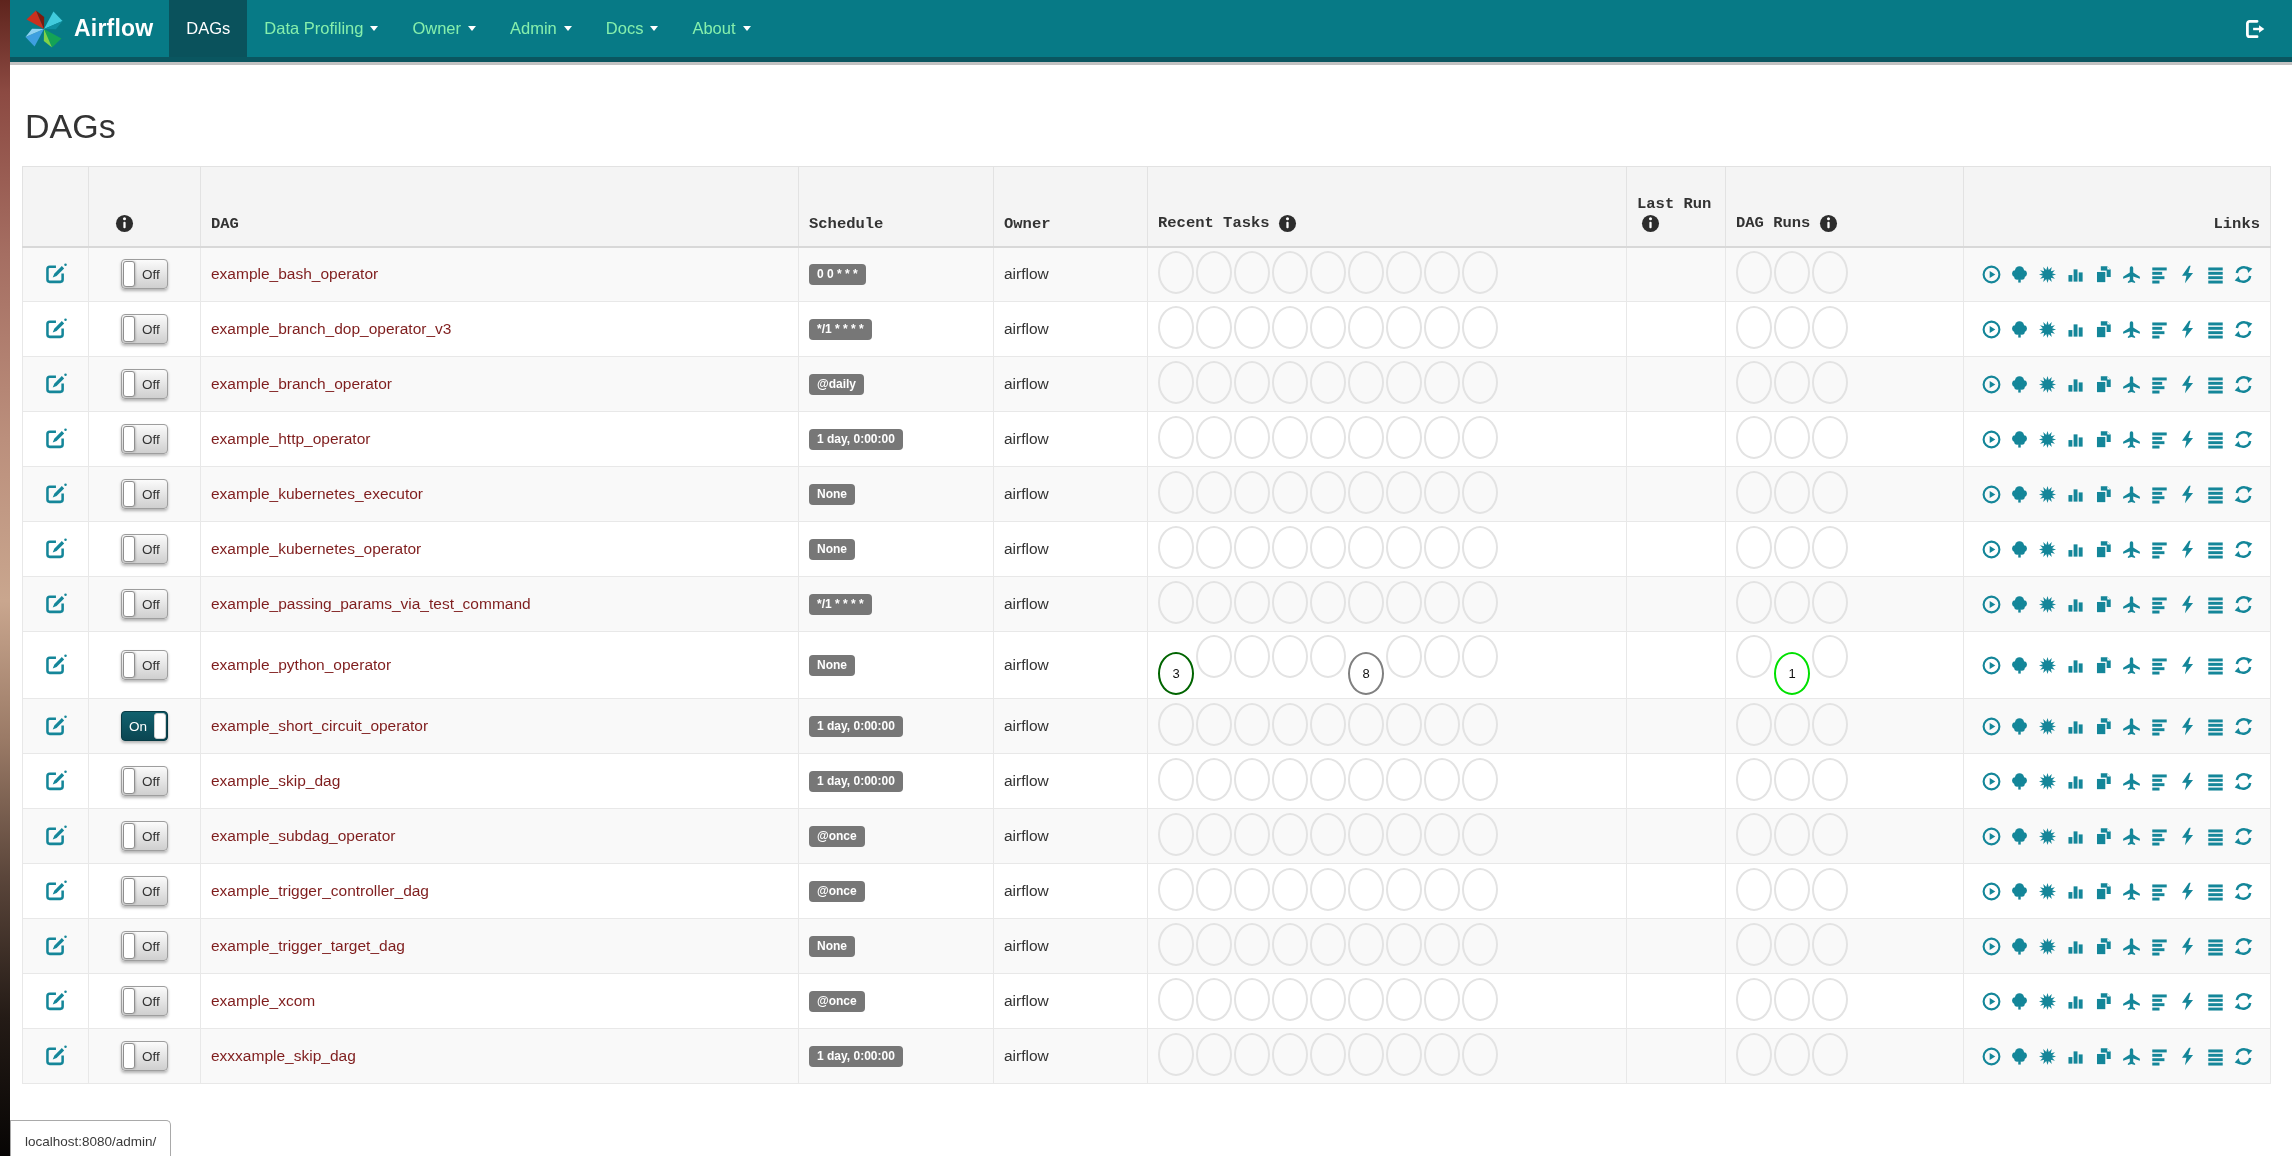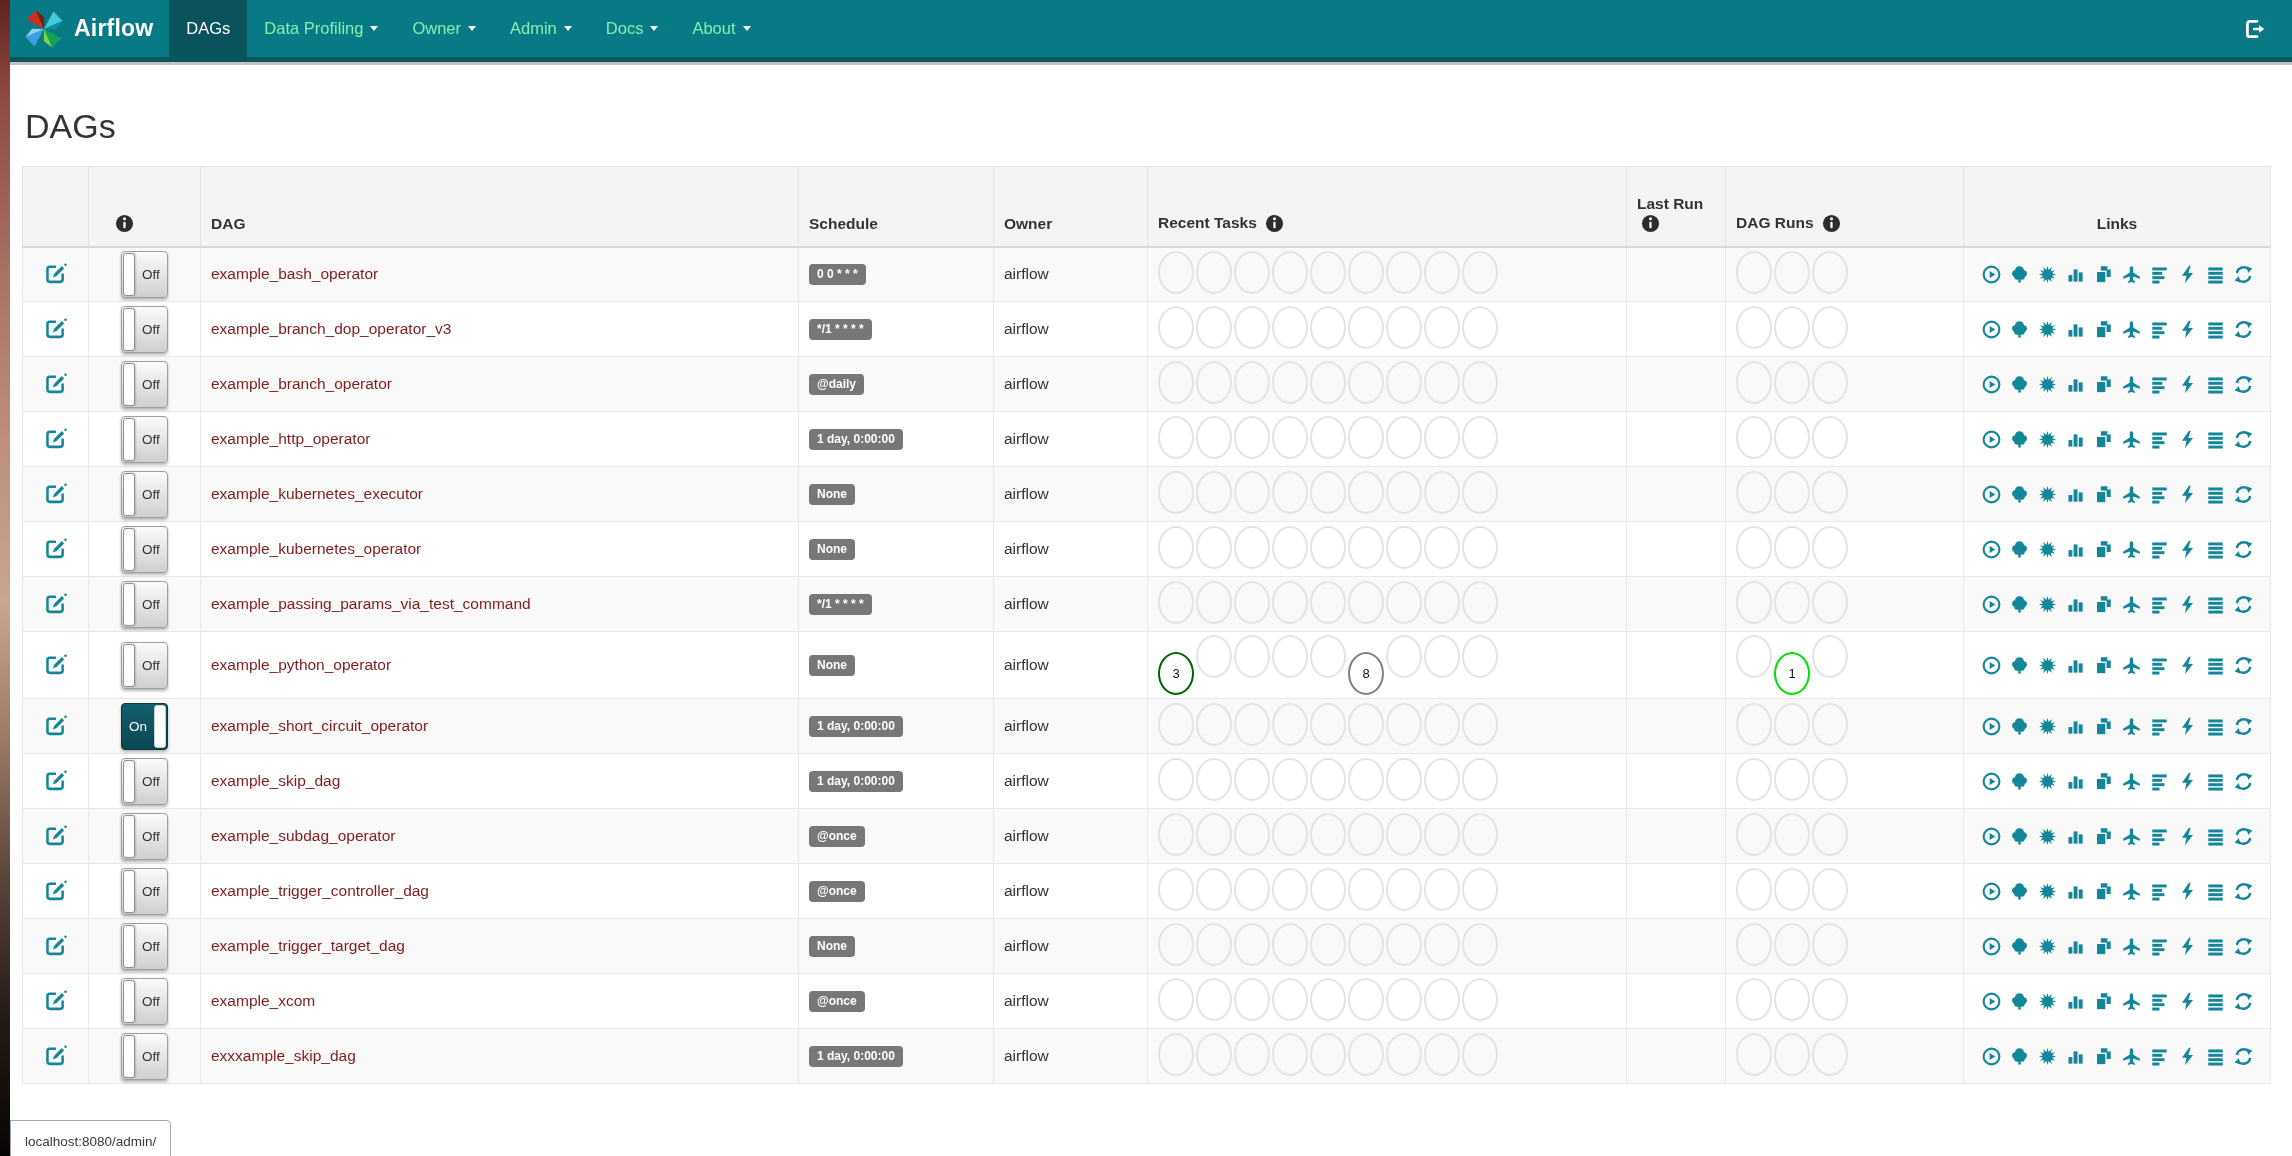--- a/index.html
+++ b/index.html
@@ -47,22 +47,22 @@
     font-family:"Liberation Sans", sans-serif;
   }
 
   
   table.dags{ width:100%; border-collapse:collapse; table-layout:fixed; border:1px solid #ddd; }
   table.dags th{
     background:#f4f4f4; border:1px solid #e2e2e2; border-bottom:2px solid #d8d8d8;
     height:80px; vertical-align:bottom; padding:13px 10px; text-align:left;
     font-size:15.5px; color:#333; font-weight:bold;
   }
-  table.dags th.center{ text-align:center; }
-  table.dags th .th-label{ vertical-align:middle; }
+  table.dags th.center{ text-align:right; }
+  table.dags th .th-label{ vertical-align:middle;font-family:Liberation Mono, monospace; }
   table.dags td{
     border:1px solid #e8e8e8; height:55px; padding:3px 10px; vertical-align:middle;
     font-size:15.5px; color:#333;
   }
   tbody tr:nth-child(odd){ background:#f9f9f9; }
   tbody tr:nth-child(even){ background:#ffffff; }
 
   .c-edit{ text-align:center; }
   .c-toggle{ text-align:center; }
   .c-owner{ color:#333; }
@@ -71,21 +71,21 @@
 
   a.dag-link{ color:#7f1d1d; text-decoration:none; font-size:15.5px; cursor:pointer; }
 
   .badge{
     display:inline-block; background:#777; color:#fff; font-size:12px; font-weight:bold;
     padding:3px 8px 4px; border-radius:4px; white-space:nowrap;
   }
 
   
   .toggle{
-    position:relative; display:inline-block; width:47px; height:47px; border-radius:4px;
+    position:relative; display:inline-block; width:47px; height:30px; border-radius:4px;
     border:1px solid #9e9e9e; background:linear-gradient(#fbfbfb,#cfcfcf);
     box-shadow:0 2px 3px rgba(0,0,0,.28); vertical-align:middle; cursor:pointer;
   }
   .toggle .knob{
     position:absolute; left:1px; top:1px; bottom:1px; width:12px; background:#fff;
     border:1px solid #8f8f8f; border-radius:3px; box-shadow:1px 0 2px rgba(0,0,0,.18);
   }
   .toggle .t-label{
     position:absolute; left:13px; right:0; top:0; bottom:0; display:flex; align-items:center;
     justify-content:center; font-size:13.5px; color:#333;

